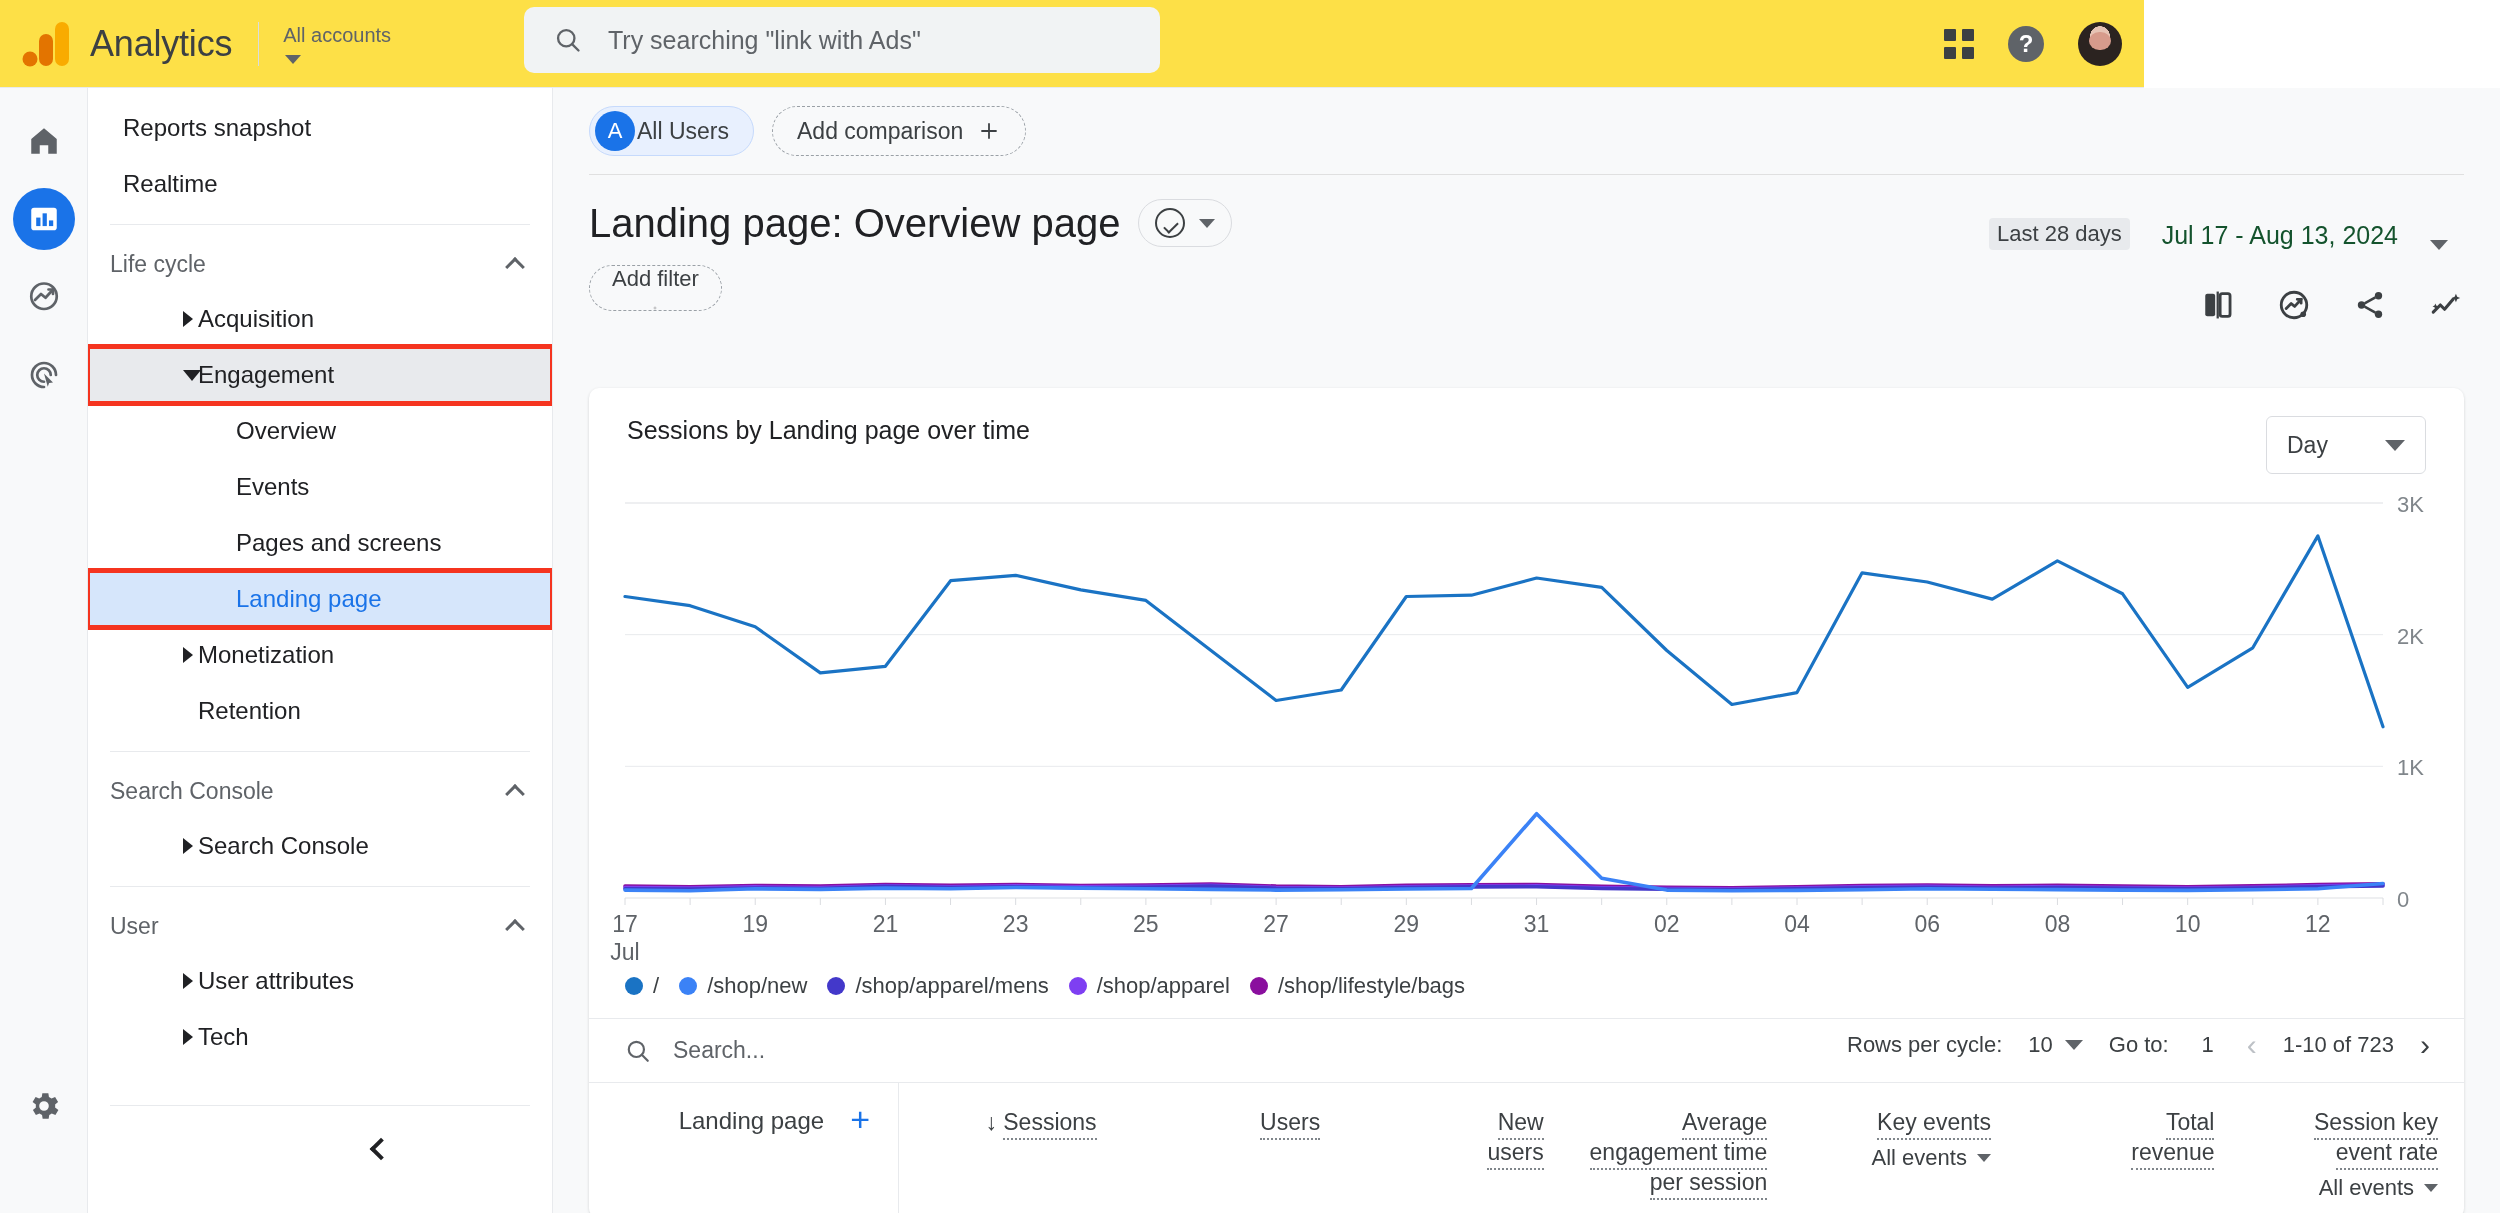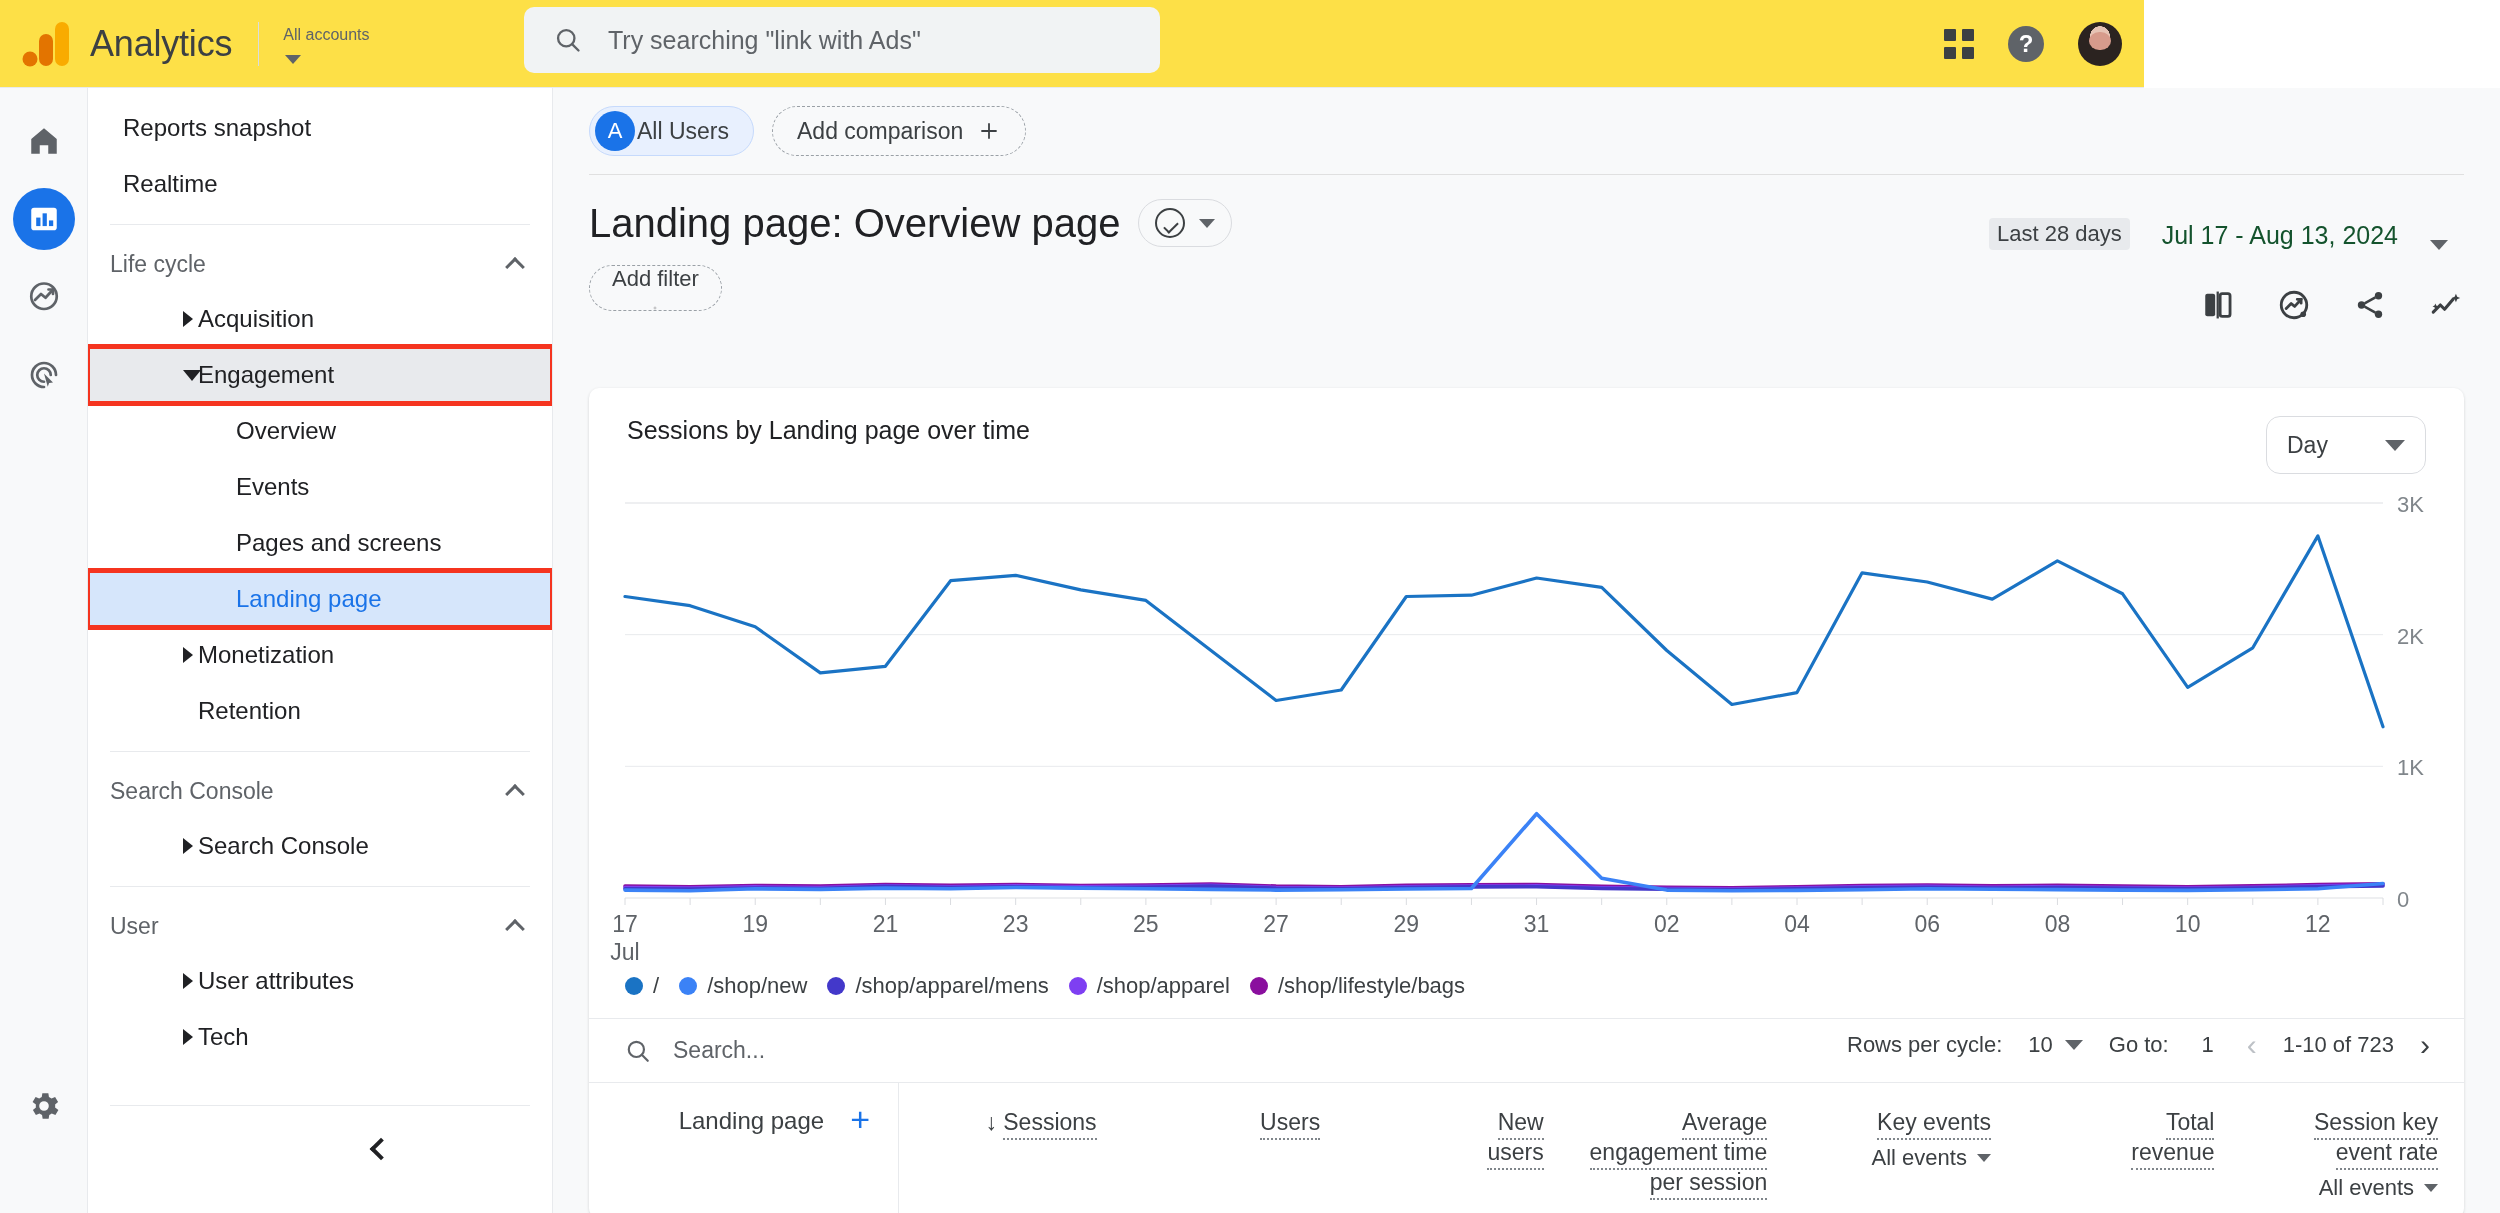--- a/index.html
+++ b/index.html
@@ -15,21 +15,21 @@
     position: absolute; top: 0; left: 0; width: 2144px; height: 88px;
     background: #fde047; display: flex; align-items: center;
     border-bottom: 1px solid #e8eaed;
   }
   .ga-logo { margin-left: 22px; width: 50px; height: 48px; position: relative; }
   .ga-title {
     font-size: 36px; color: #3c4043; margin-left: 18px; letter-spacing: -0.2px;
   }
   .acct-divider { width: 1px; height: 44px; background: #dadce0; margin-left: 26px; }
   .acct-box { margin-left: 24px; display: flex; flex-direction: column; }
-  .acct-label { font-size: 16px; color: #5f6368; line-height: 24px; }
+  .acct-label { font-size: 20px; color: #5f6368; line-height: 24px; }
   .acct-caret {
     width: 0; height: 0; border-left: 8px solid transparent;
     border-right: 8px solid transparent; border-top: 9px solid #5f6368;
     margin-top: 8px; margin-left: 2px;
   }
   .searchwrap {
     position: absolute; left: 524px; top: 7px;
     width: 636px; height: 66px; background: #f1f3f4; border-radius: 10px;
     display: flex; align-items: center; padding-left: 30px;
   }
@@ -164,21 +164,21 @@
 
   
   .card {
     position: absolute; left: 36px; top: 300px; width: 1875px; height: 830px;
     background: #fff; border-radius: 10px; box-shadow: 0 1px 3px rgba(60,64,67,.2);
     overflow: hidden;
   }
   .card-head { display:flex; align-items:flex-start; justify-content:space-between; padding: 28px 38px 0 38px; }
   .card-title { font-size: 25px; color: #202124; }
   .daysel {
-    width: 160px; height: 58px; border: 1px solid #dadce0; border-radius: 14px;
+    width: 160px; height: 58px; border: 1px solid #dadce0; border-radius: 6px;
     display:flex; align-items:center; justify-content:space-between; padding: 0 20px;
     font-size:23px; color:#3c4043; cursor:pointer;
   }
   .daysel .c { width:0;height:0;border-left:10px solid transparent;border-right:10px solid transparent;border-top:11px solid #5f6368; }
 
   .chartbox { position: absolute; left: 0; top: 105px; width: 1875px; height: 475px; }
   .legend {
     position: absolute; left: 36px; top: 585px; display:flex; align-items:center; gap: 20px;
     font-size: 22px; color: #3c4043;
   }

